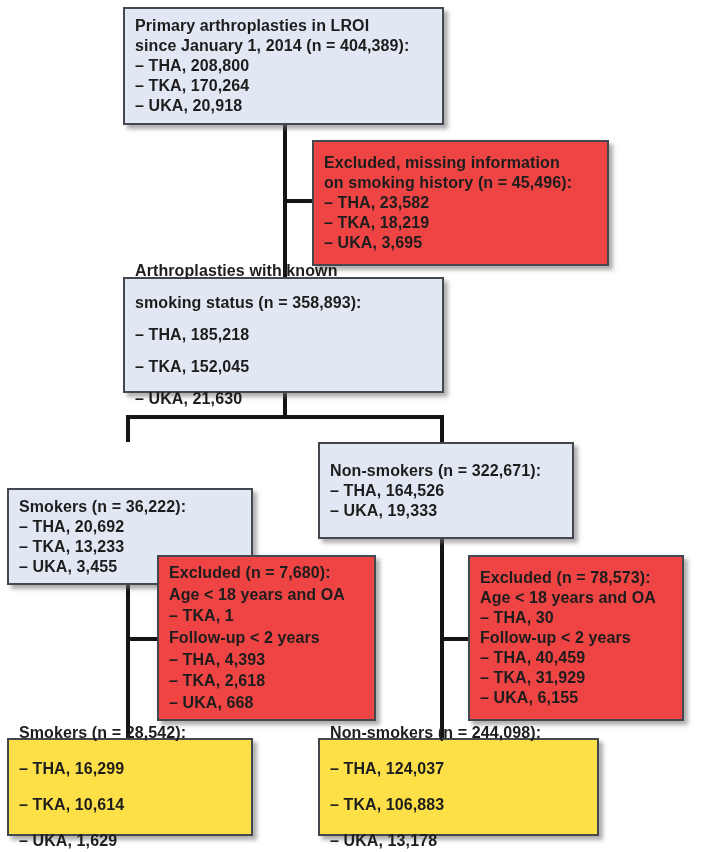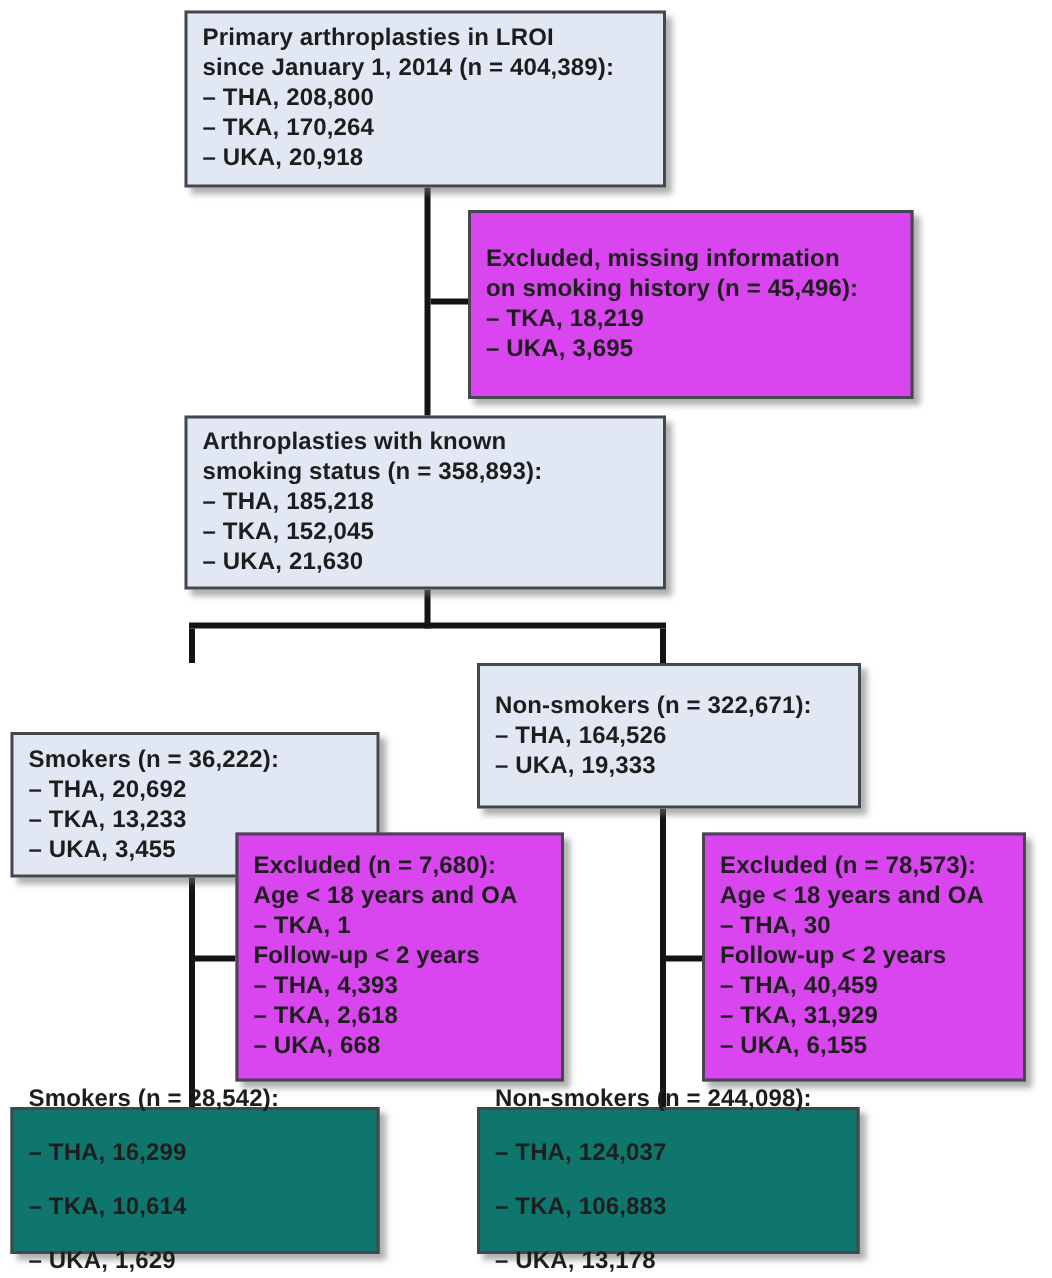--- a/index.html
+++ b/index.html
@@ -21,38 +21,38 @@
     flex-direction: column;
     justify-content: center;
     font-weight: bold;
     font-size: 16px;
     line-height: 20px;
     letter-spacing: 0.1px;
     color: #1d1d1d;
     z-index: 2;
   }
   .blue   { background: #e2e8f3; }
-  .orange { background: #d946ef; }
-  .green  { background: #0f766e; gap: 16px; }
+  .orange { background: #ef4444; }
+  .green  { background: #fde047; gap: 16px; }
   .ln { white-space: nowrap; }
   .conn {
     position: absolute;
     background: #141414;
     z-index: 1;
   }
   
   #n-primary            { left:123px; top:7px;   width:321px; height:118px; }
   #n-excl-missing       { left:312px; top:140px; width:297px; height:126px; }
-  #n-known              { left:123px; top:277px; width:321px; height:116px; }
+  #n-known              { left:123px; top:277px; width:321px; height:116px;gap:12px; }
   #n-smokers            { left:7px;   top:442px; width:246px; height:97px;margin-top:46px;  }
   #n-nonsmokers         { left:318px; top:442px; width:256px; height:97px;  }
-  #n-excl-smokers       { left:157px; top:555px; width:219px; height:166px; }
+  #n-excl-smokers       { left:157px; top:555px; width:219px; height:166px;justify-content:space-between; }
   #n-excl-nonsmokers    { left:468px; top:555px; width:216px; height:166px; }
   #n-smokers-final      { left:7px;   top:738px; width:246px; height:98px;  }
-  #n-nonsmokers-final   { left:318px; top:738px; width:255px; height:98px;  }
+  #n-nonsmokers-final   { left:318px; top:738px; width:281px; height:98px;  }
   
   #c-spine-top     { left:283px; top:125px; width:4px;  height:153px; }
   #c-branch-top    { left:287px; top:199px; width:25px; height:4px;   }
   #c-spine-mid     { left:283px; top:393px; width:4px;  height:26px;  }
   #c-split-bar     { left:126px; top:415px; width:318px;height:4px;   }
   #c-drop-left     { left:126px; top:419px; width:4px;  height:23px;  }
   #c-drop-right    { left:440px; top:419px; width:4px;  height:23px;  }
   #c-left-long     { left:126px; top:539px; width:4px;  height:199px; }
   #c-branch-left   { left:130px; top:637px; width:27px; height:4px;   }
   #c-right-long    { left:440px; top:539px; width:4px;  height:199px; }
@@ -78,20 +78,21 @@
     <div class="ln">Primary arthroplasties in LROI</div>
     <div class="ln">since January 1, 2014 (n = 404,389):</div>
     <div class="ln">– THA, 208,800</div>
     <div class="ln">– TKA, 170,264</div>
     <div class="ln">– UKA, 20,918</div>
   </div>
 
   <div class="node orange" id="n-excl-missing">
     <div class="ln">Excluded, missing information</div>
     <div class="ln">on smoking history (n = 45,496):</div>
+    <div class="ln">– THA, 23,582</div>
     <div class="ln">– TKA, 18,219</div>
     <div class="ln">– UKA, 3,695</div>
   </div>
 
   <div class="node blue" id="n-known">
     <div class="ln">Arthroplasties with known</div>
     <div class="ln">smoking status (n = 358,893):</div>
     <div class="ln">– THA, 185,218</div>
     <div class="ln">– TKA, 152,045</div>
     <div class="ln">– UKA, 21,630</div>

